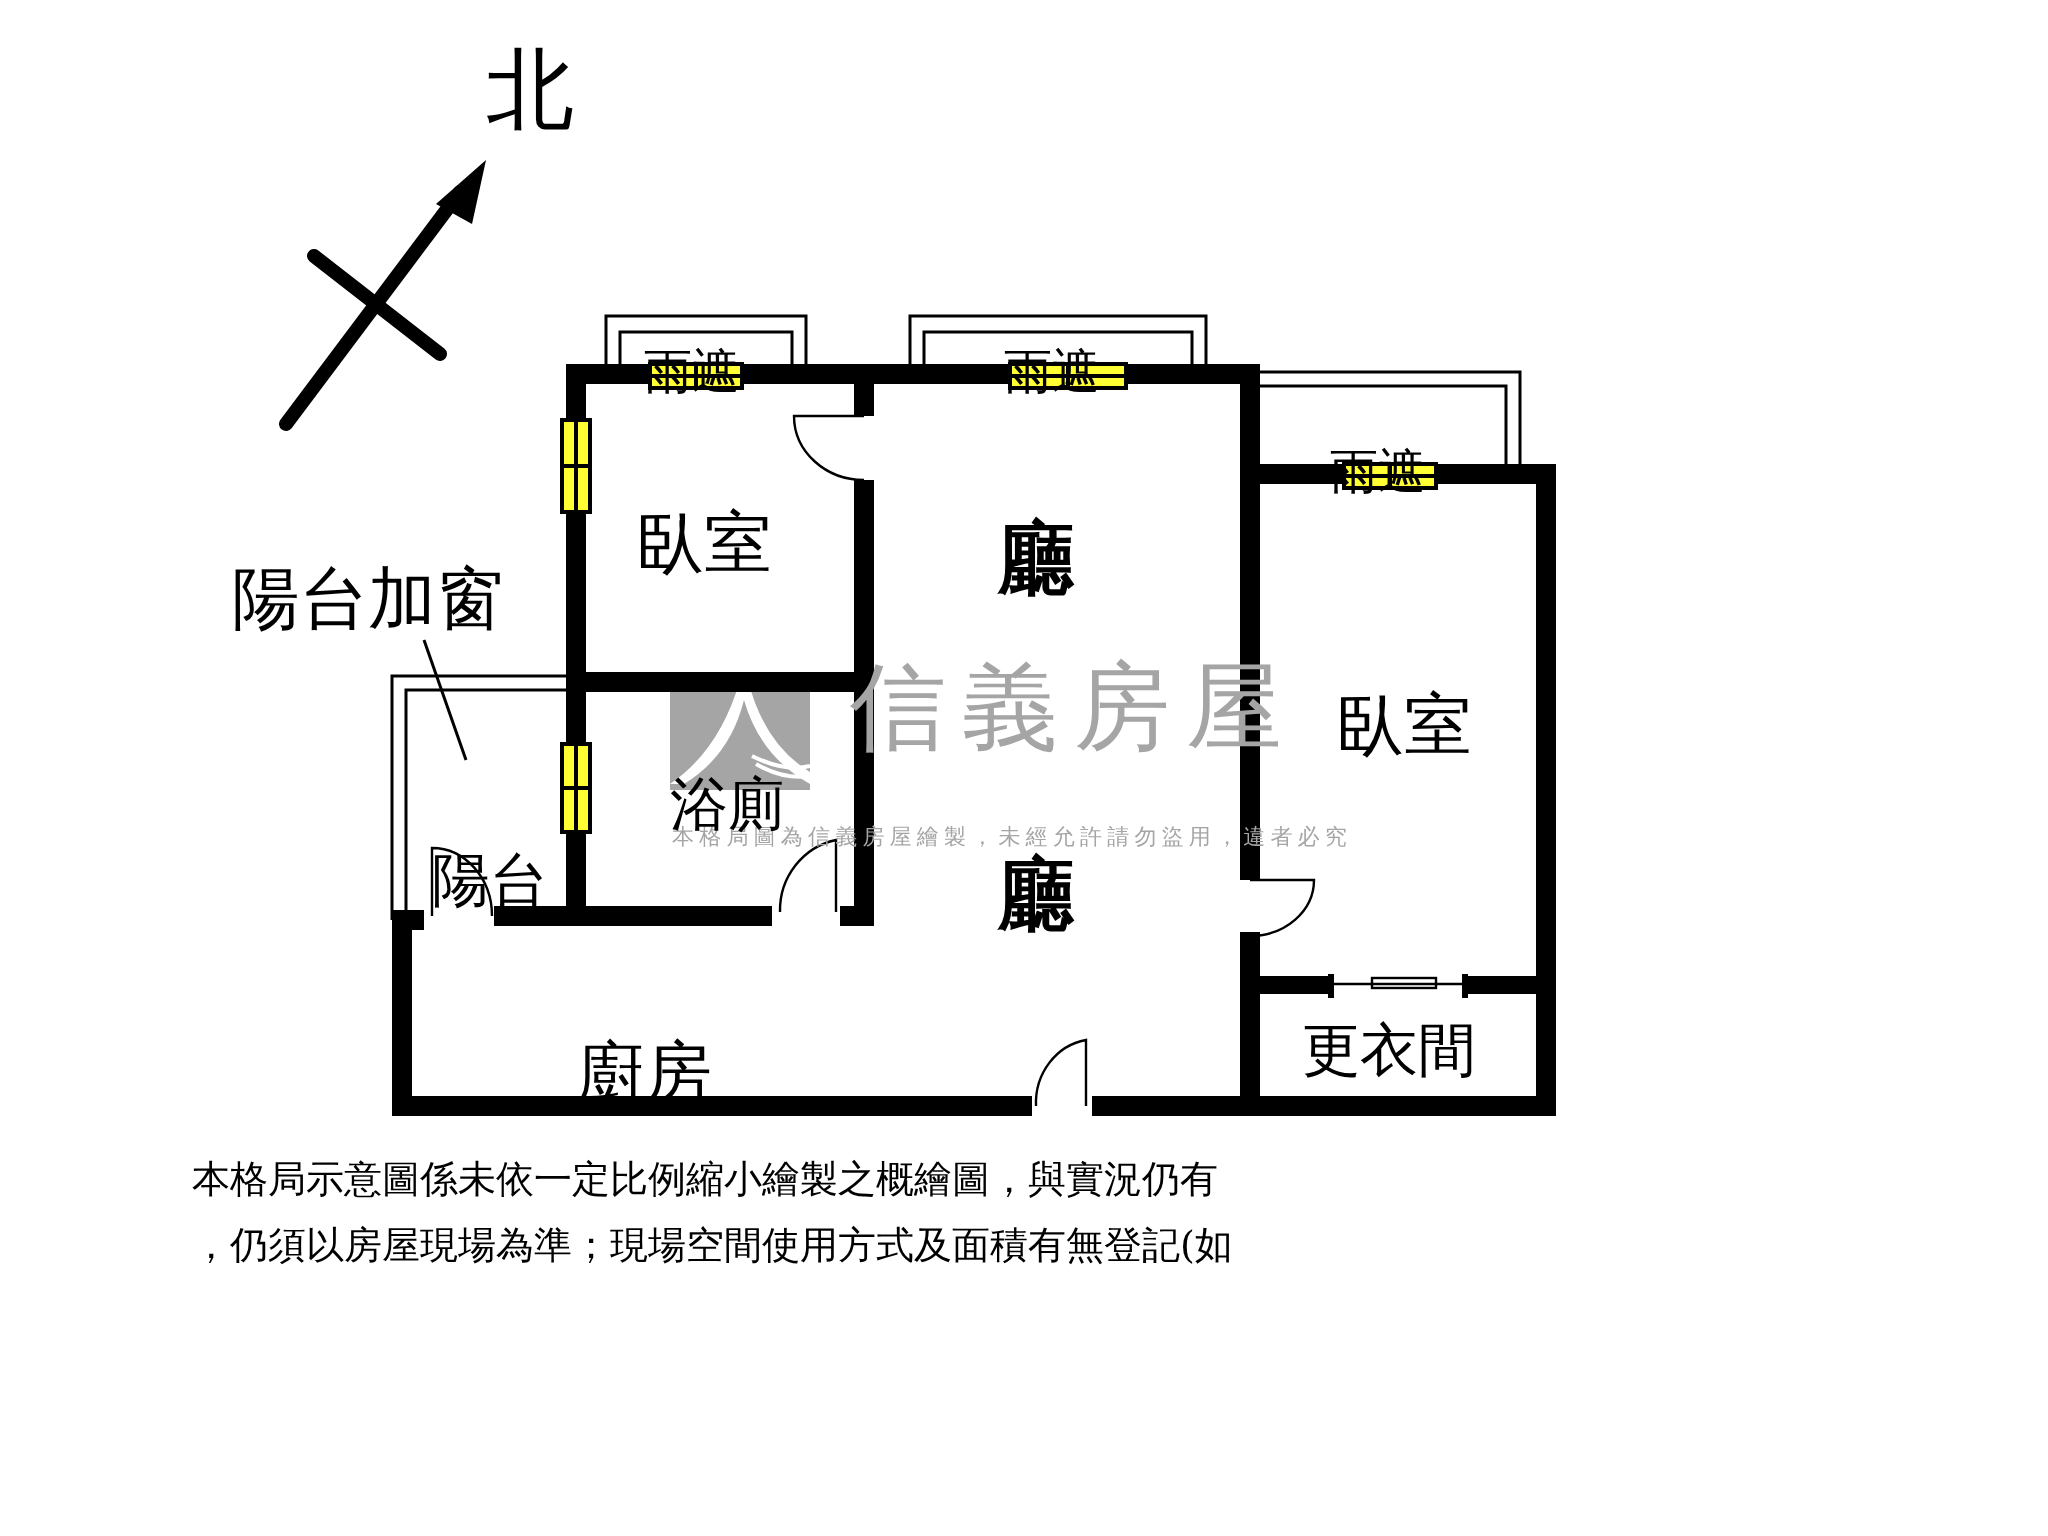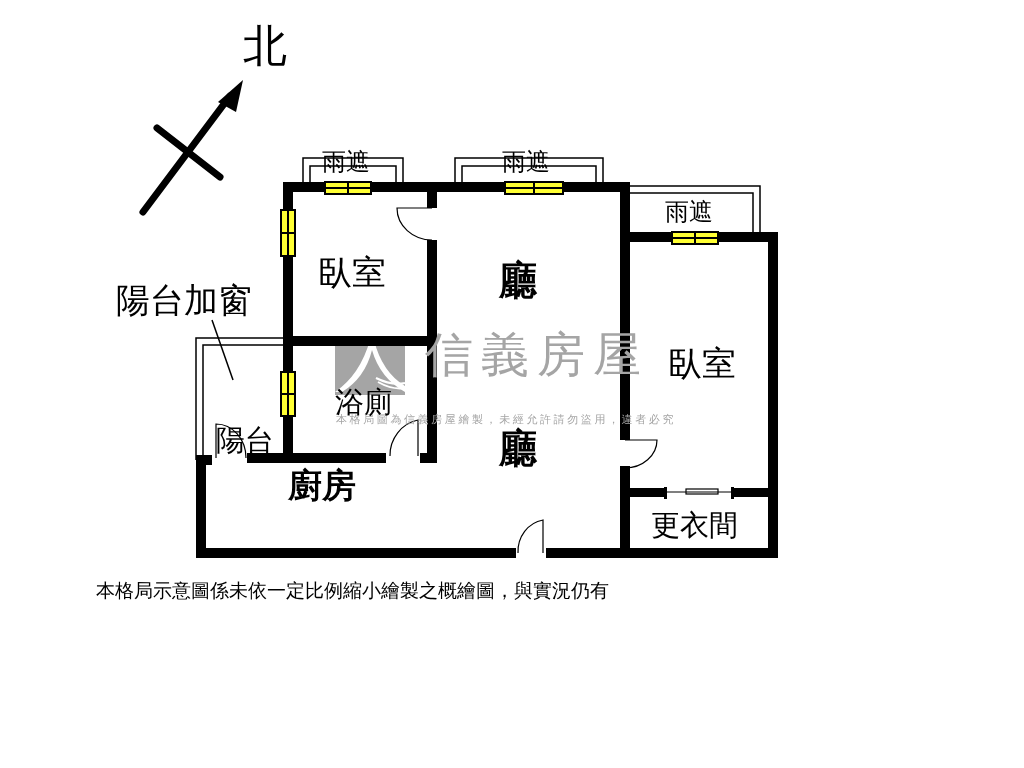--- a/index.html
+++ b/index.html
@@ -3,21 +3,21 @@
 <meta charset="utf-8">
 <style>
   html, body { margin: 0; padding: 0; background: #ffffff; }
   body { width: 1024px; height: 768px; position: relative; overflow: hidden;
          font-family: "DejaVu Serif", "Liberation Serif", serif; color: #000; }
   .abs { position: absolute; white-space: nowrap; line-height: 1; }
   svg.plan { position: absolute; left: 0; top: 0; }
   .north { font-size: 44px; }
   .room { font-size: 34px; }
   .room-sm { font-size: 29px; }
-  .canopy { font-size: 24px; }
+  .canopy { font-size: 24px; margin-top: 24px; }
   .hall { font-size: 40px; font-weight: bold; font-family: "DejaVu Sans", "Liberation Sans", sans-serif; transform: scaleX(0.95); }
   .note-label { font-size: 34px; }
   .wm-big { font-size: 48px; color: #a5a5a5; font-family: "DejaVu Sans", "Liberation Sans", sans-serif; letter-spacing: 8px; }
   .wm-small { font-size: 11px; color: #a5a5a5; font-family: Liberation Serif, serif; letter-spacing: 2.6px; }
   .disclaimer { position: absolute; left: 96px; top: 574px; width: 850px;
                 font-size: 19px; line-height: 32.5px; font-family: "DejaVu Serif", "Liberation Serif", serif; }
   .disclaimer div { white-space: nowrap; }
 </style>
 </head>
 <body>
@@ -129,20 +129,21 @@
 <div class="abs canopy" style="left:322px; top:150px;">雨遮</div>
 <div class="abs canopy" style="left:502px; top:150px;">雨遮</div>
 <div class="abs canopy" style="left:665px; top:200px;">雨遮</div>
 
 <div class="abs room" style="left:318px; top:255px;">臥室</div>
 <div class="abs hall" style="left:498px; top:260px;">廳</div>
 <div class="abs room" style="left:668px; top:346px;">臥室</div>
 <div class="abs room-sm" style="left:335px; top:388px;">浴廁</div>
 <div class="abs room-sm" style="left:216px; top:387px;margin-top:39px;">陽台</div>
 <div class="abs hall" style="left:498px; top:428px;">廳</div>
-<div class="abs room" style="left:288px; top:468px;font-weight:bold;">廚房</div>
+<div class="abs room" style="left:288px; top:520px;">廚房</div>
 <div class="abs room-sm" style="left:651px; top:511px;">更衣間</div>
 
 <div class="abs note-label" style="left:116px; top:283px;">陽台加窗</div>
 
 <div class="disclaimer">
   <div>本格局示意圖係未依一定比例縮小繪製之概繪圖，與實況仍有</div>
+  <div>，仍須以房屋現場為準；現場空間使用方式及面積有無登記(如</div>
 </div>
 
 </body></html>

